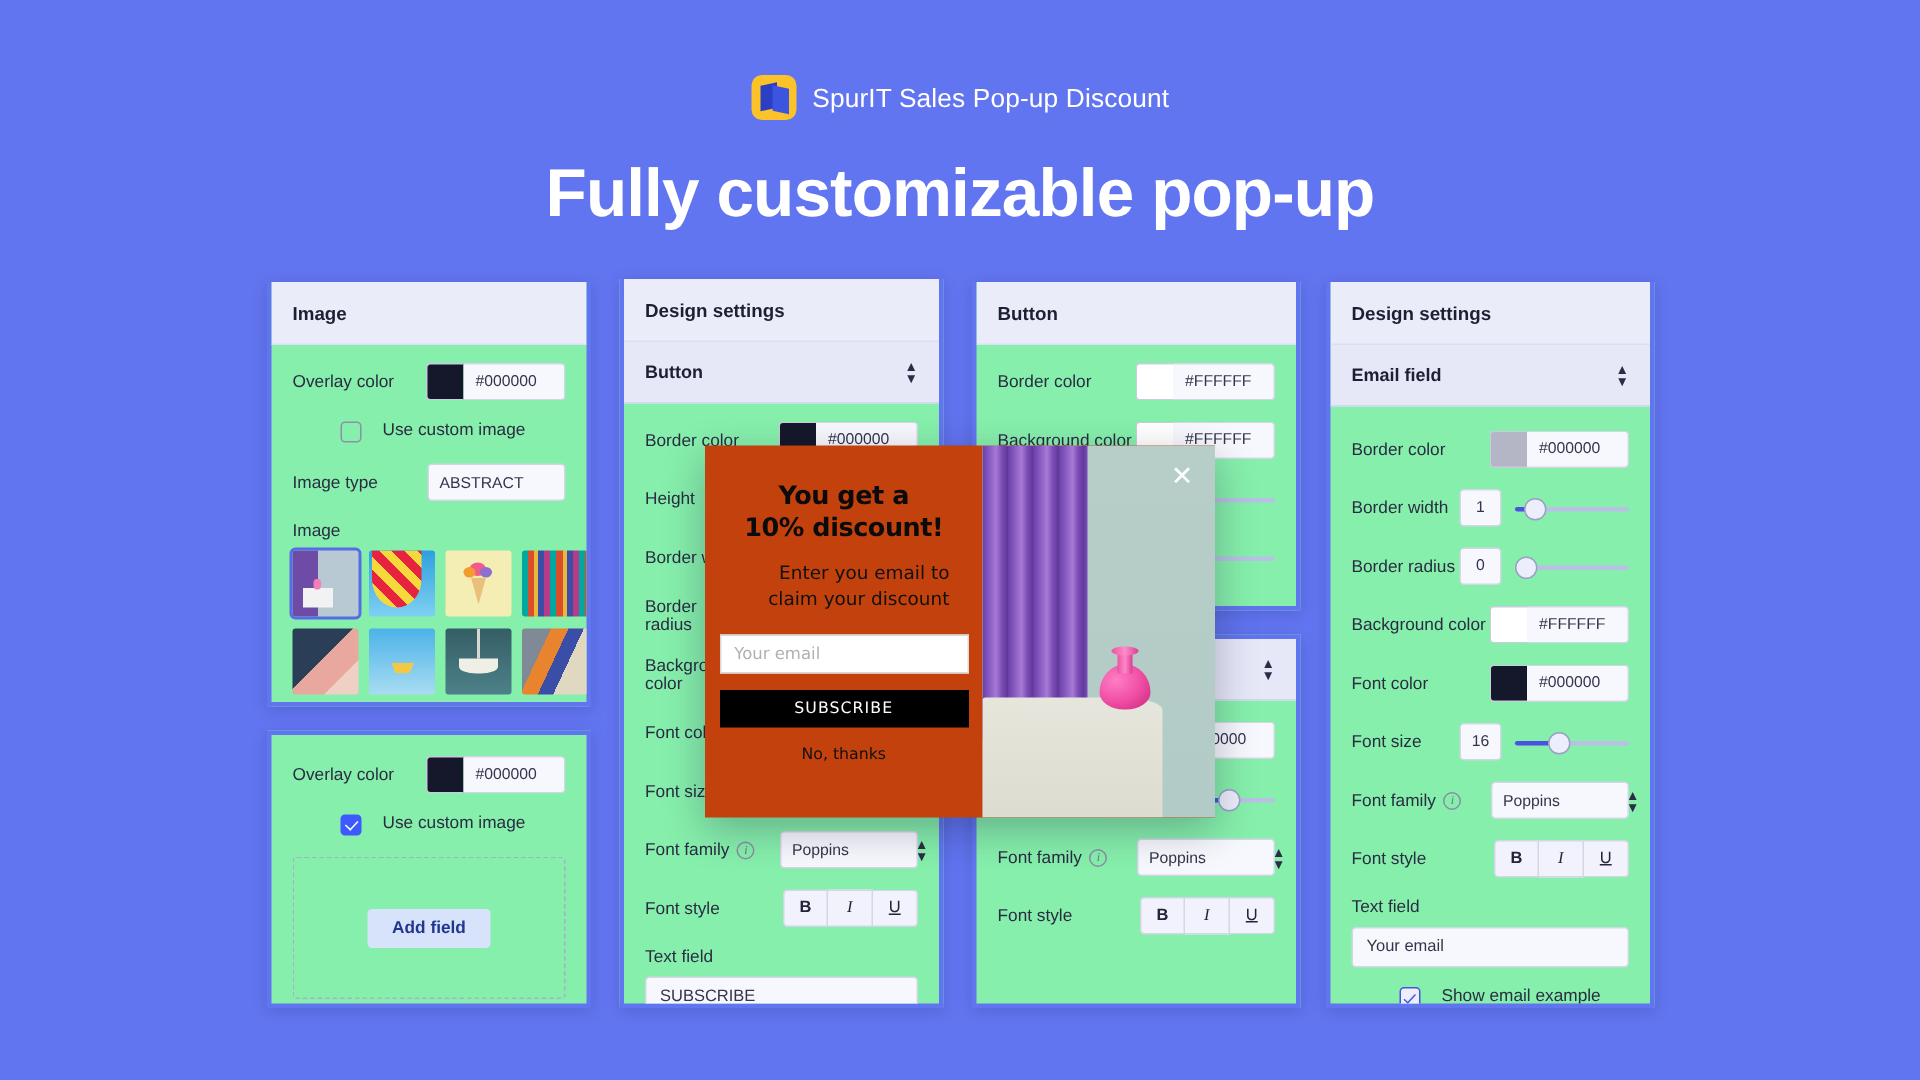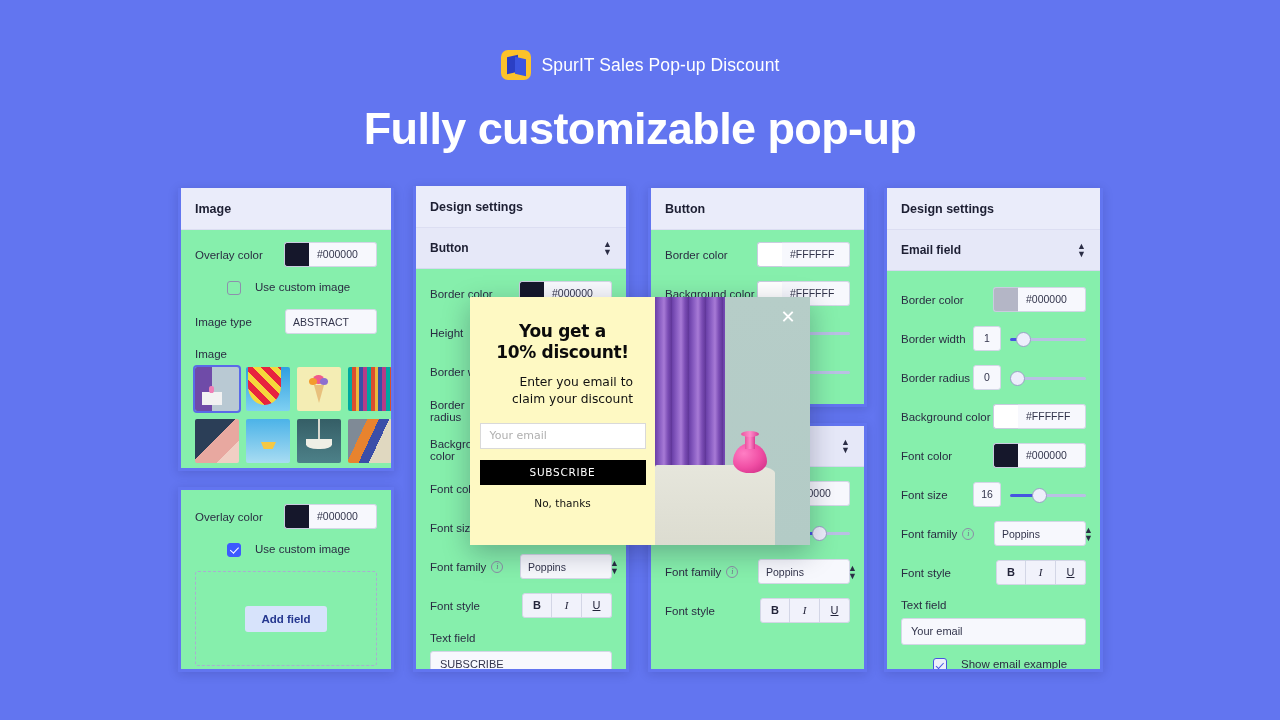--- a/index.html
+++ b/index.html
@@ -180,21 +180,21 @@
   }
   .addimg {
     background: #d7e3fb; color: #23368f; font-weight: 700; font-size: 11.5px;
     padding: 7px 16px; border-radius: 3px;
   }
 
   
   .popup {
     position: absolute; left: 470px; top: 297px;
     width: 340px; height: 248px;
-    display: flex; background: #fef9c3;
+    display: flex; background: #c2410c;
     box-shadow: 0 8px 26px rgba(12,12,40,.28);
     overflow: hidden; z-index: 50;
   }
   .popup-left {
     width: 185px; padding: 24px 22px 0 22px;
     display: flex; flex-direction: column; align-items: center;
     font-family: "DejaVu Sans", sans-serif;
   }
   .popup-head {
     font-size: 17px; font-weight: 700; color: #0b0b0b;

